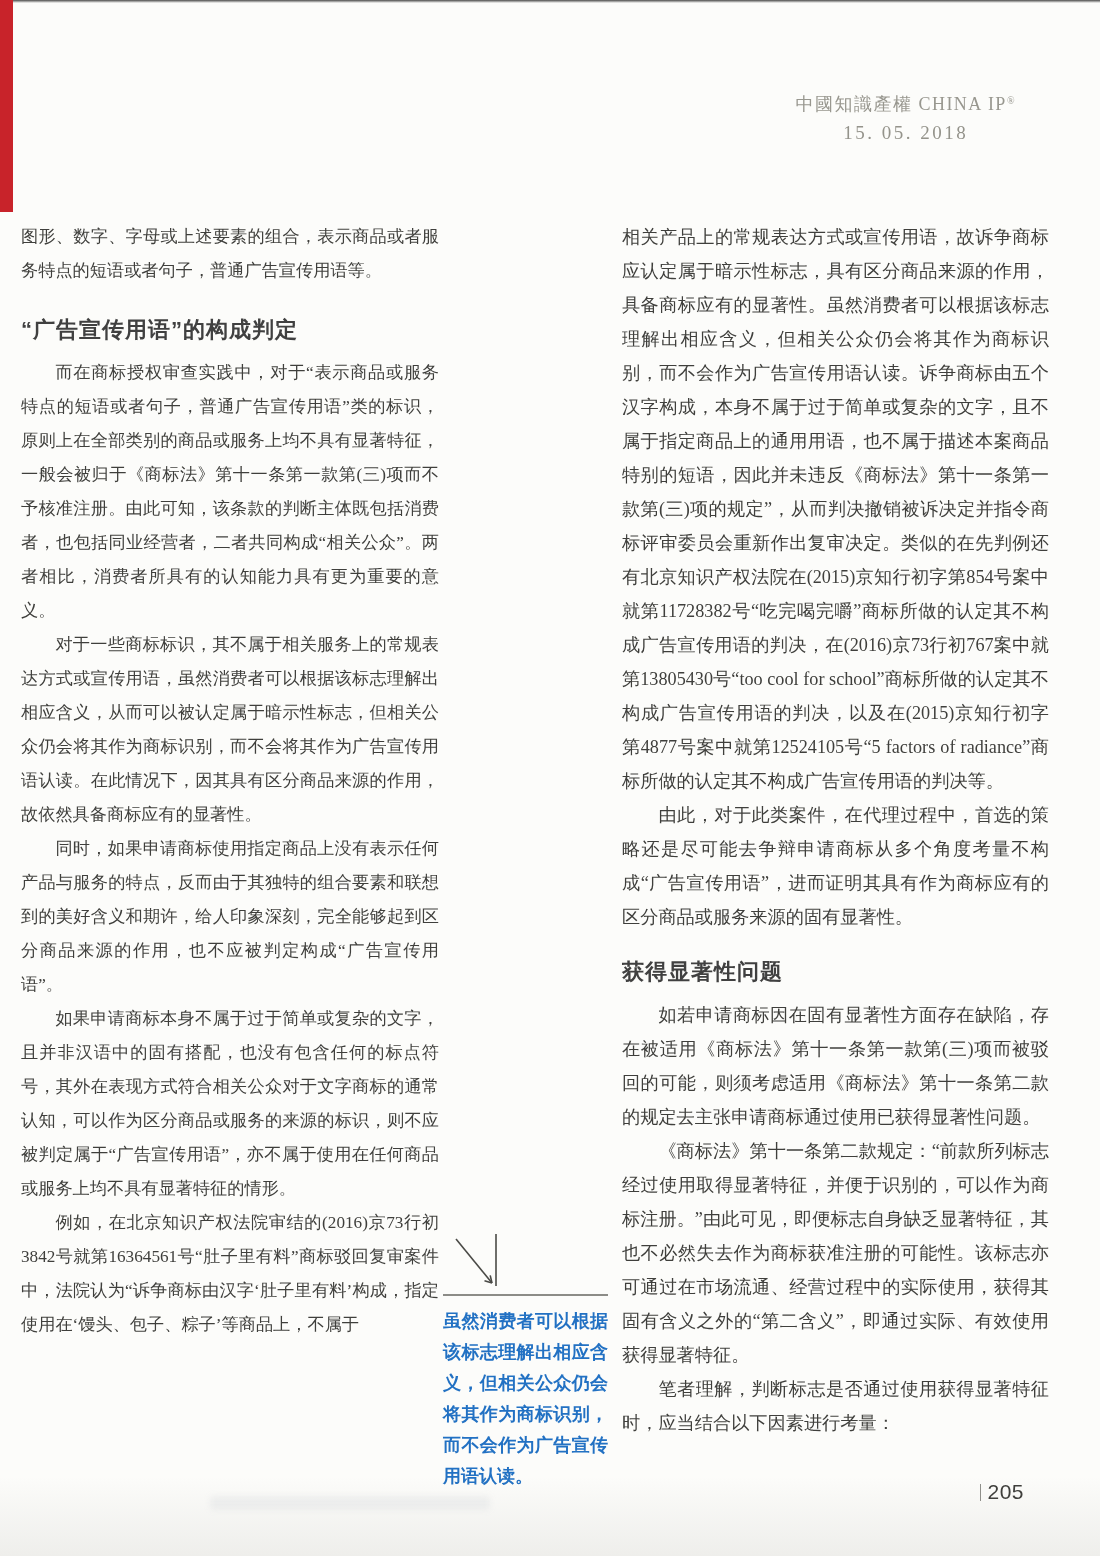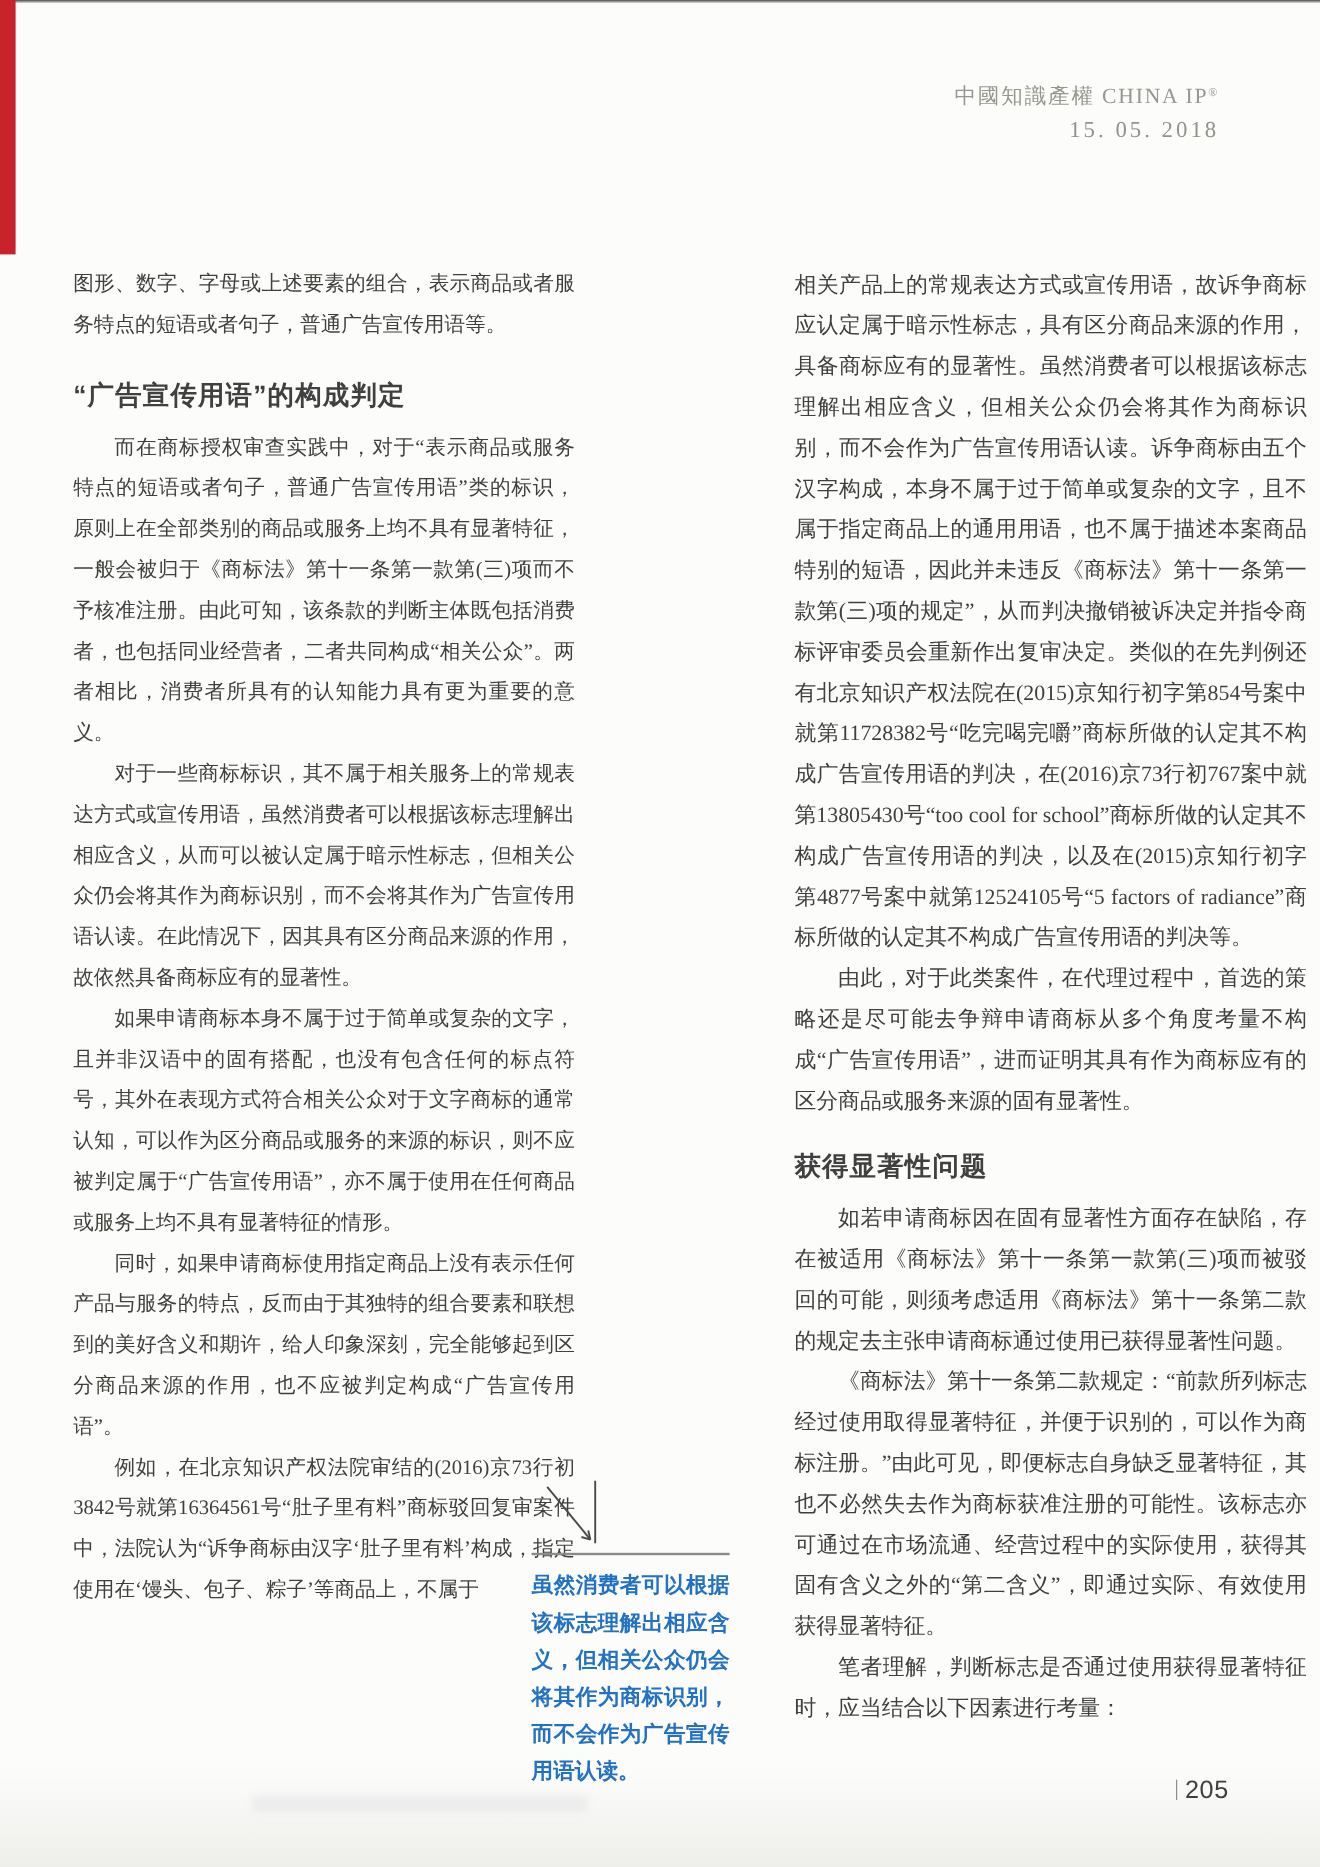--- a/index.html
+++ b/index.html
@@ -11,27 +11,27 @@
   
   .scan-top{position:absolute;top:0;left:0;right:0;height:3px;
     background:linear-gradient(180deg,rgba(45,45,45,.85),rgba(45,45,45,0));}
   .red-strip{position:absolute;left:0;top:0;width:13px;height:212px;}
   .bottom-shade{position:absolute;left:0;right:0;bottom:0;height:80px;
     background:linear-gradient(180deg,rgba(168,166,158,0),rgba(168,166,158,.16));}
   .ghost-text{position:absolute;left:210px;bottom:46px;width:280px;height:14px;
     background:rgba(140,150,165,.10);filter:blur(3px);border-radius:4px;}
 
   
-  .hdr{position:absolute;top:68px;right:84px;text-align:right;color:#98978f;}
+  .hdr{position:absolute;top:92px;right:84px;text-align:center;color:#98978f;}
   .hdr .brand{font-size:18px;letter-spacing:1.5px;}
   .hdr .brand sup{font-size:10px;vertical-align:6px;}
   .hdr .date{font-size:19px;letter-spacing:2.5px;margin-top:6px;color:#94938b;}
 
   
-  .col{position:absolute;top:220px;color:#3f3f3c;text-align:justify;margin-left:40px;}
+  .col{position:absolute;top:220px;color:#3f3f3c;text-align:justify;}
   .col-left{left:21px;width:418px;font-size:17.2px;line-height:34px;}
   .col-right{left:622px;width:427px;font-size:18.2px;line-height:34px;}
   p.para{margin:0;text-indent:2em;}
   p.cont{margin:0;text-indent:0;}
   h2.sec{
     font-family:"Liberation Sans","DejaVu Sans",sans-serif;
     font-size:22px;font-weight:bold;color:#404040;
     letter-spacing:1px;line-height:32px;margin:26px 0 10px;
   }
   .col-right h2.sec{margin:22px 0 10px;}
@@ -65,22 +65,22 @@
     <div class="brand"><span>中國知識產權 CHINA IP</span><sup>®</sup></div>
     <div class="date">15. 05. 2018</div>
   </header>
 
   <section class="col col-left">
     <p class="cont">图形、数字、字母或上述要素的组合，表示商品或者服务特点的短语或者句子，普通广告宣传用语等。</p>
     <h2 class="sec">“广告宣传用语”的构成判定</h2>
     <div>
         <p class="para">而在商标授权审查实践中，对于“表示商品或服务特点的短语或者句子，普通广告宣传用语”类的标识，原则上在全部类别的商品或服务上均不具有显著特征，一般会被归于《商标法》第十一条第一款第(三)项而不予核准注册。由此可知，该条款的判断主体既包括消费者，也包括同业经营者，二者共同构成“相关公众”。两者相比，消费者所具有的认知能力具有更为重要的意义。</p>
         <p class="para">对于一些商标标识，其不属于相关服务上的常规表达方式或宣传用语，虽然消费者可以根据该标志理解出相应含义，从而可以被认定属于暗示性标志，但相关公众仍会将其作为商标识别，而不会将其作为广告宣传用语认读。在此情况下，因其具有区分商品来源的作用，故依然具备商标应有的显著性。</p>
+        <p class="para">同时，如果申请商标使用指定商品上没有表示任何产品与服务的特点，反而由于其独特的组合要素和联想到的美好含义和期许，给人印象深刻，完全能够起到区分商品来源的作用，也不应被判定构成“广告宣传用语”。</p>
         <p class="para">如果申请商标本身不属于过于简单或复杂的文字，且并非汉语中的固有搭配，也没有包含任何的标点符号，其外在表现方式符合相关公众对于文字商标的通常认知，可以作为区分商品或服务的来源的标识，则不应被判定属于“广告宣传用语”，亦不属于使用在任何商品或服务上均不具有显著特征的情形。</p>
-        <p class="para">同时，如果申请商标使用指定商品上没有表示任何产品与服务的特点，反而由于其独特的组合要素和联想到的美好含义和期许，给人印象深刻，完全能够起到区分商品来源的作用，也不应被判定构成“广告宣传用语”。</p>
         <p class="para">例如，在北京知识产权法院审结的(2016)京73行初3842号就第16364561号“肚子里有料”商标驳回复审案件中，法院认为“诉争商标由汉字‘肚子里有料’构成，指定使用在‘馒头、包子、粽子’等商品上，不属于</p>
       </div>
   </section>
 
   <section class="col col-right">
     <p class="cont">相关产品上的常规表达方式或宣传用语，故诉争商标应认定属于暗示性标志，具有区分商品来源的作用，具备商标应有的显著性。虽然消费者可以根据该标志理解出相应含义，但相关公众仍会将其作为商标识别，而不会作为广告宣传用语认读。诉争商标由五个汉字构成，本身不属于过于简单或复杂的文字，且不属于指定商品上的通用用语，也不属于描述本案商品特别的短语，因此并未违反《商标法》第十一条第一款第(三)项的规定”，从而判决撤销被诉决定并指令商标评审委员会重新作出复审决定。类似的在先判例还有北京知识产权法院在(2015)京知行初字第854号案中就第11728382号“吃完喝完嚼”商标所做的认定其不构成广告宣传用语的判决，在(2016)京73行初767案中就第13805430号“too cool for school”商标所做的认定其不构成广告宣传用语的判决，以及在(2015)京知行初字第4877号案中就第12524105号“5 factors of radiance”商标所做的认定其不构成广告宣传用语的判决等。</p>
     <div>
         <p class="para">由此，对于此类案件，在代理过程中，首选的策略还是尽可能去争辩申请商标从多个角度考量不构成“广告宣传用语”，进而证明其具有作为商标应有的区分商品或服务来源的固有显著性。</p>
       </div>
     <h2 class="sec">获得显著性问题</h2>

